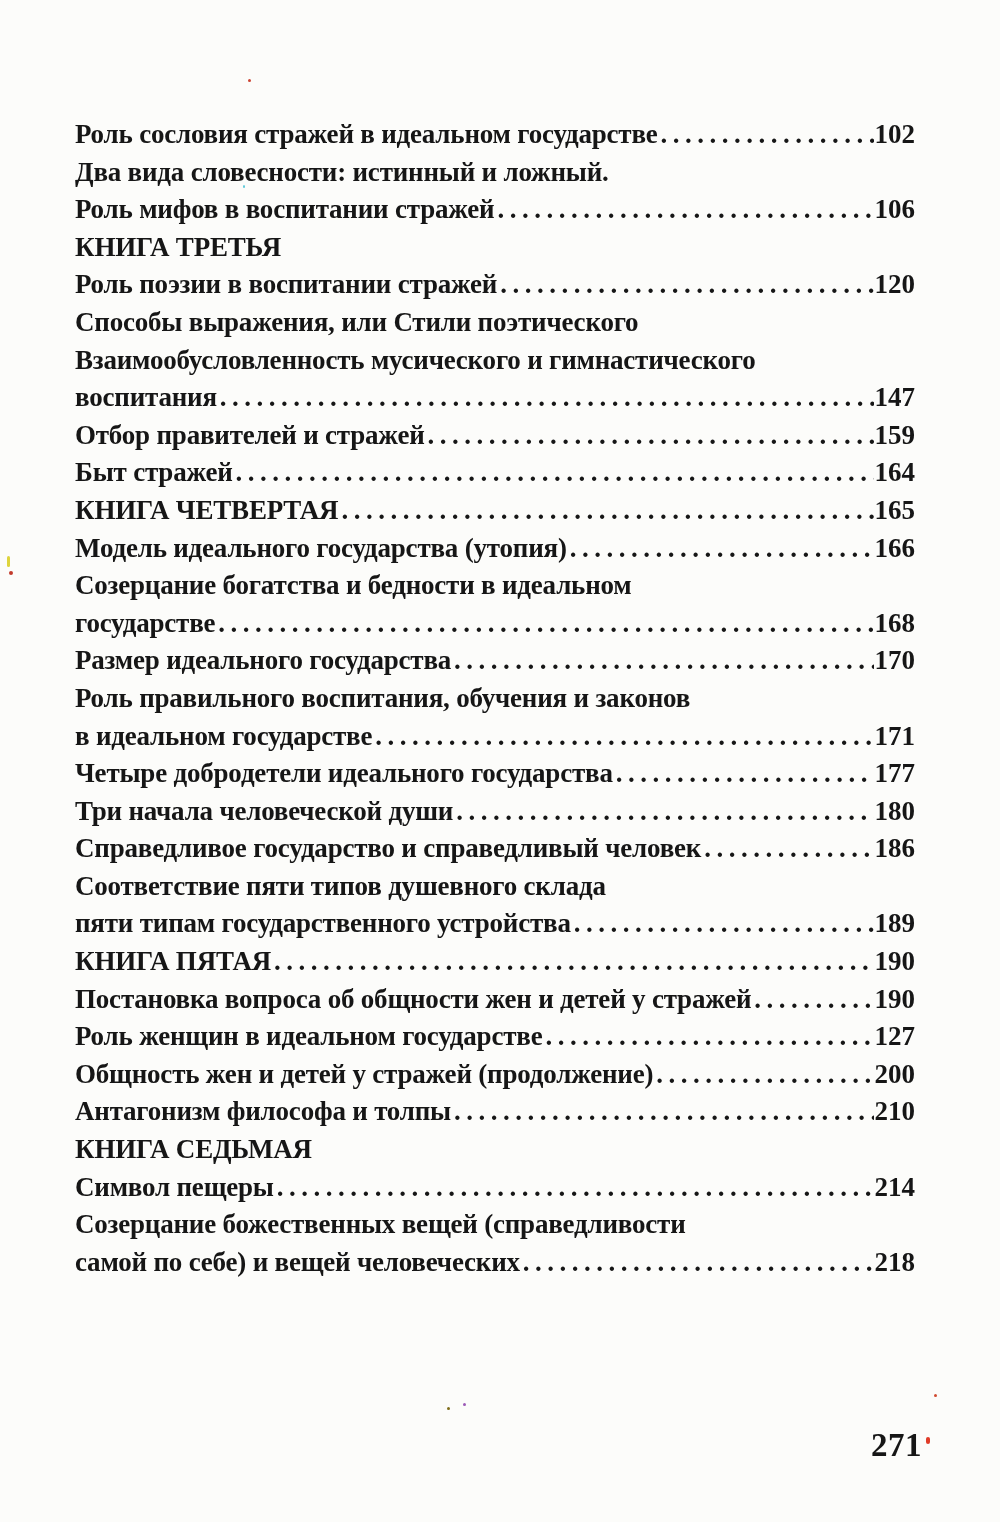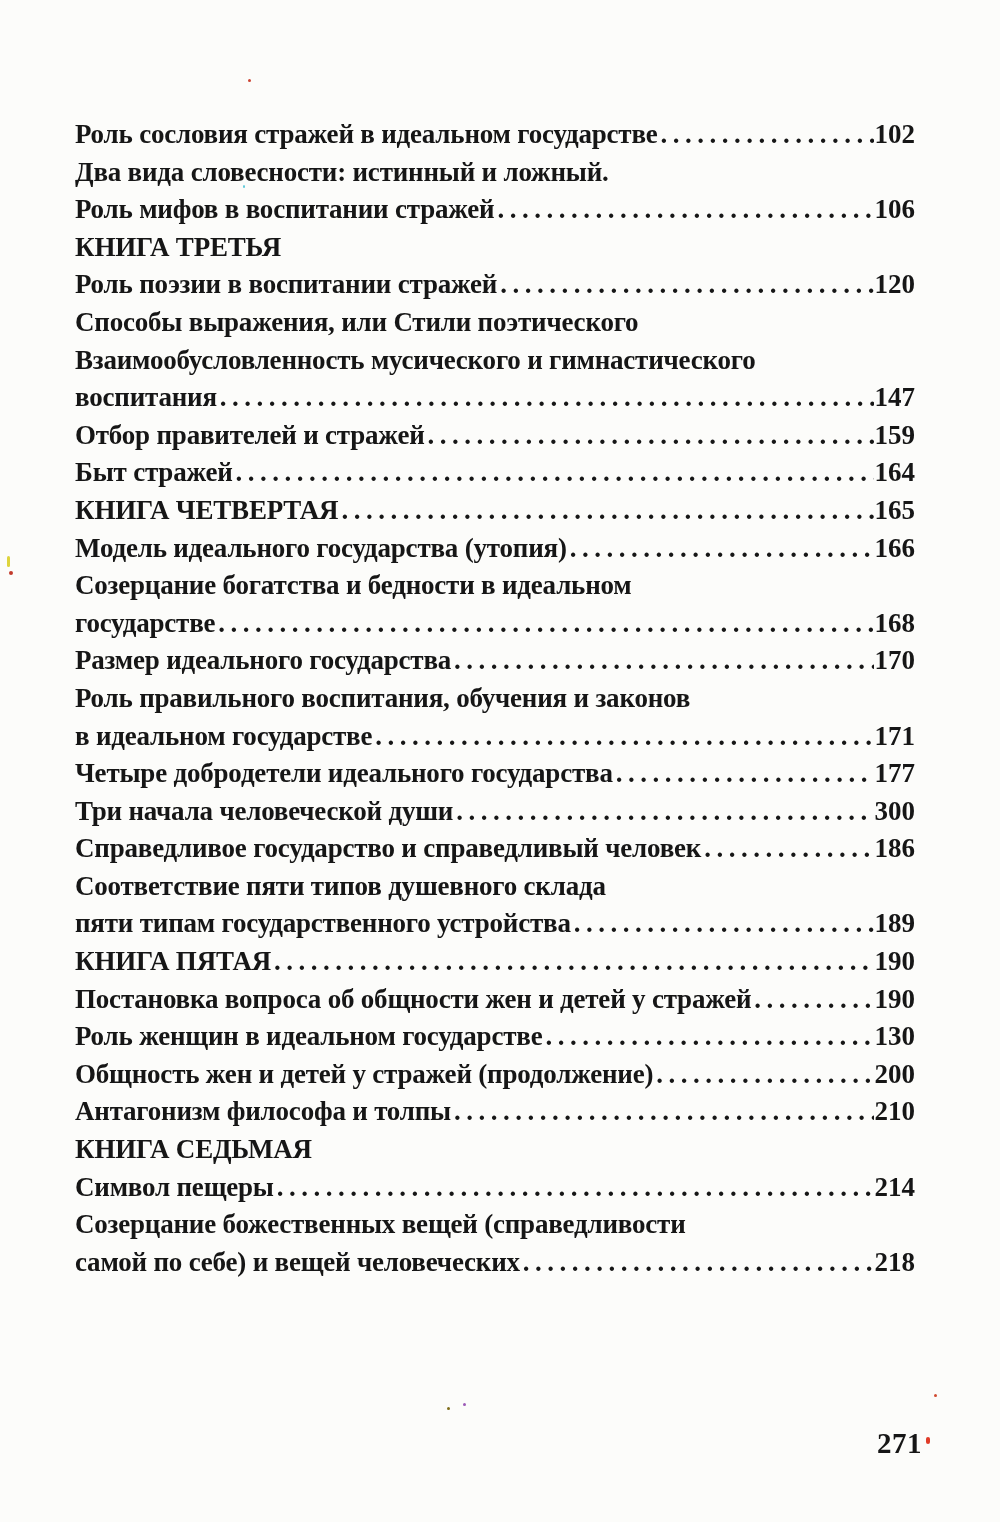--- a/index.html
+++ b/index.html
@@ -47,21 +47,21 @@
     letter-spacing: 5.5px;
   }
   .toc-page-num {
     flex: 0 0 auto;
     text-align: center;
   }
   .folio {
     position: absolute;
     top: 1427px;
     right: 78px;
-    font-size: 29px;
+    font-size: 33px;
     letter-spacing: 0.5px;
   }
   
   .speck {
     position: absolute;
     border-radius: 50%;
   }
   .speck.s1 { left: 7px;   top: 556px;  width: 3px; height: 11px; background: #ded43c; border-radius: 2px; }
   .speck.s2 { left: 9px;   top: 571px;  width: 4px; height: 4px;  background: #c23a2b; }
   .speck.s3 { left: 926px; top: 1437px; width: 4px; height: 7px;  background: #e03c28; border-radius: 2px; }
@@ -151,21 +151,21 @@
         <span class="toc-page-num">171</span>
       </div>
       <div class="toc-row">
         <span class="toc-title">Четыре добродетели идеального государства</span>
         <span class="dot-leader"></span>
         <span class="toc-page-num">177</span>
       </div>
       <div class="toc-row">
         <span class="toc-title">Три начала человеческой души</span>
         <span class="dot-leader"></span>
-        <span class="toc-page-num">300</span>
+        <span class="toc-page-num">180</span>
       </div>
       <div class="toc-row">
         <span class="toc-title">Справедливое государство и справедливый человек</span>
         <span class="dot-leader"></span>
         <span class="toc-page-num">186</span>
       </div>
       <div class="toc-row">
         <span class="toc-title">Соответствие пяти типов душевного склада</span>
       </div>
       <div class="toc-row">
@@ -179,21 +179,21 @@
         <span class="toc-page-num">190</span>
       </div>
       <div class="toc-row">
         <span class="toc-title">Постановка вопроса об общности жен и детей у стражей</span>
         <span class="dot-leader"></span>
         <span class="toc-page-num">190</span>
       </div>
       <div class="toc-row">
         <span class="toc-title">Роль женщин в идеальном государстве</span>
         <span class="dot-leader"></span>
-        <span class="toc-page-num">130</span>
+        <span class="toc-page-num">127</span>
       </div>
       <div class="toc-row">
         <span class="toc-title">Общность жен и детей у стражей (продолжение)</span>
         <span class="dot-leader"></span>
         <span class="toc-page-num">200</span>
       </div>
       <div class="toc-row">
         <span class="toc-title">Антагонизм философа и толпы</span>
         <span class="dot-leader"></span>
         <span class="toc-page-num">210</span>

